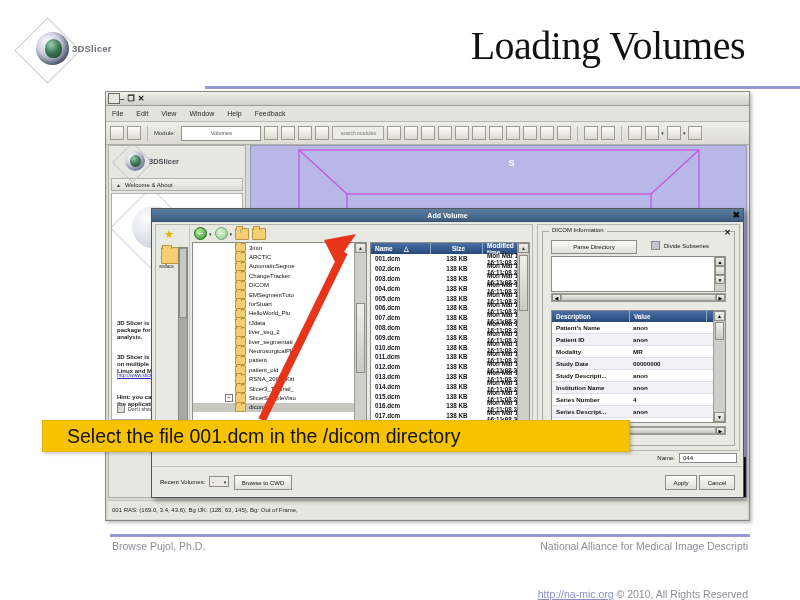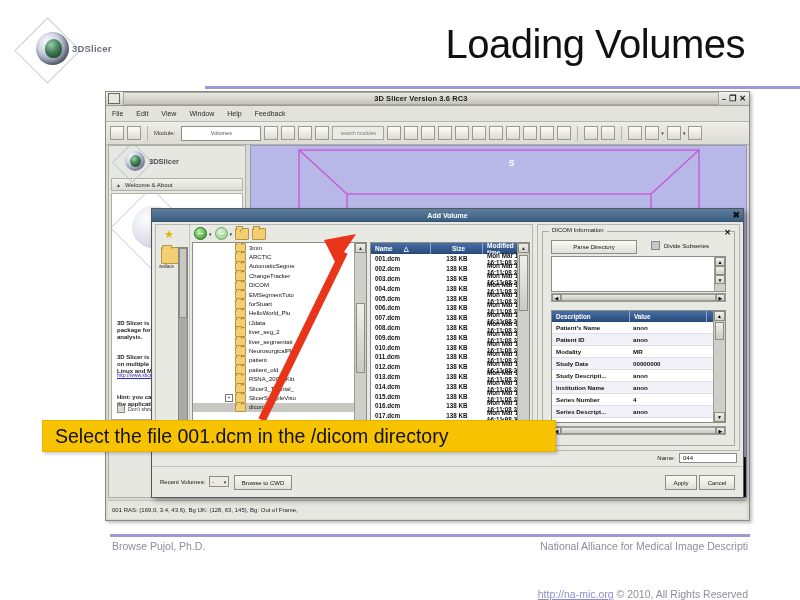--- a/index.html
+++ b/index.html
@@ -20,21 +20,21 @@
   }
   #slide-logo .diamond{
     position:absolute;left:2px;top:-1px;width:45px;height:45px;
     border:1px solid #b9bdcd;transform:rotate(45deg);opacity:.75;
   }
   #slide-logo .logotext{
     position:absolute;left:50px;top:15px;font-size:9.5px;font-weight:bold;color:#6f6f78;letter-spacing:.2px;
   }
   #page-title{
     position:absolute;right:55px;top:22px;font-size:40px;color:#111;
-    font-family:Liberation Sans, sans-serif;letter-spacing:-.5px;white-space:nowrap;
+    font-family:Liberation Serif, serif;letter-spacing:-.5px;white-space:nowrap;
   }
   
   .rule{position:absolute;height:3px;background:#9a9ad6;}
   #rule-top{left:205px;top:86px;width:595px;}
   #rule-bottom{left:110px;top:534px;width:640px;}
   
   #footer-left{position:absolute;left:112px;top:540px;font-size:10.5px;color:#8e8e99;}
   #footer-right-1{position:absolute;right:52px;top:540px;font-size:10.5px;color:#8e8e99;text-align:right;}
   #footer-right-2{position:absolute;right:52px;top:544px;font-size:10.5px;color:#8e8e99;text-align:right;white-space:nowrap;margin-top:44px;}
   #footer-right-2 a{color:#8e8ecb;text-decoration:underline;}
@@ -230,44 +230,41 @@
   #recent-vol .lbl{font-size:6px;color:#111;}
   #recent-vol .cmb{width:20px;height:11px;background:#eceae3;border:1px solid #8d8d87;display:flex;align-items:center;justify-content:space-between;font-size:5px;padding:0 2px;box-sizing:border-box;color:#333;}
   #browse-cwd{position:absolute;left:82px;top:8px;width:56px;height:13px;background:linear-gradient(#fbfbf6,#e0e0d8);border:1px solid #8d8d87;display:flex;align-items:center;justify-content:center;font-size:6px;color:#111;}
   #apply-btn{position:absolute;right:46px;top:8px;width:30px;height:13px;background:linear-gradient(#fbfbf6,#e0e0d8);border:1px solid #8d8d87;display:flex;align-items:center;justify-content:center;font-size:6px;color:#111;}
 
   
   #arrow-svg{position:absolute;left:240px;top:230px;pointer-events:none;}
 
   
   #caption{
-    position:absolute;left:42px;top:420px;width:514px;height:32px;background:#f7c200;
-    display:flex;align-items:center;padding-left:12px;box-sizing:border-box;
+    position:absolute;left:42px;top:420px;width:588px;height:32px;background:#f7c200;
+    display:flex;align-items:center;padding-left:24px;box-sizing:border-box;
     border:1px solid #e5b400;box-shadow:2px 2px 3px rgba(0,0,0,.2);
   }
   #caption-text{font-size:19.5px;color:#111;white-space:nowrap;}
 </style>
 </head>
 <body>
 
 <div id="slide-logo">
   <div class="diamond"></div>
   <div class="ball"></div>
   <div class="logotext">3DSlicer</div>
 </div>
 <div id="page-title">Loading Volumes</div>
 <div class="rule" id="rule-top"></div>
 
 <div id="slicer-window">
 
   <div id="slicer-titlebar">
     <div class="sysbox"></div>
-    <div class="tbar">
-      <span id="slicer-title">3D Slicer Version 3.6 RC3</span>
-    </div>
     <div class="wbtns">
       <span>–</span>
       <span>❐</span>
       <span>✕</span>
     </div>
   </div>
 
   <div id="slicer-menubar">
     <span class="mi">File</span>
     <span class="mi">Edit</span>

